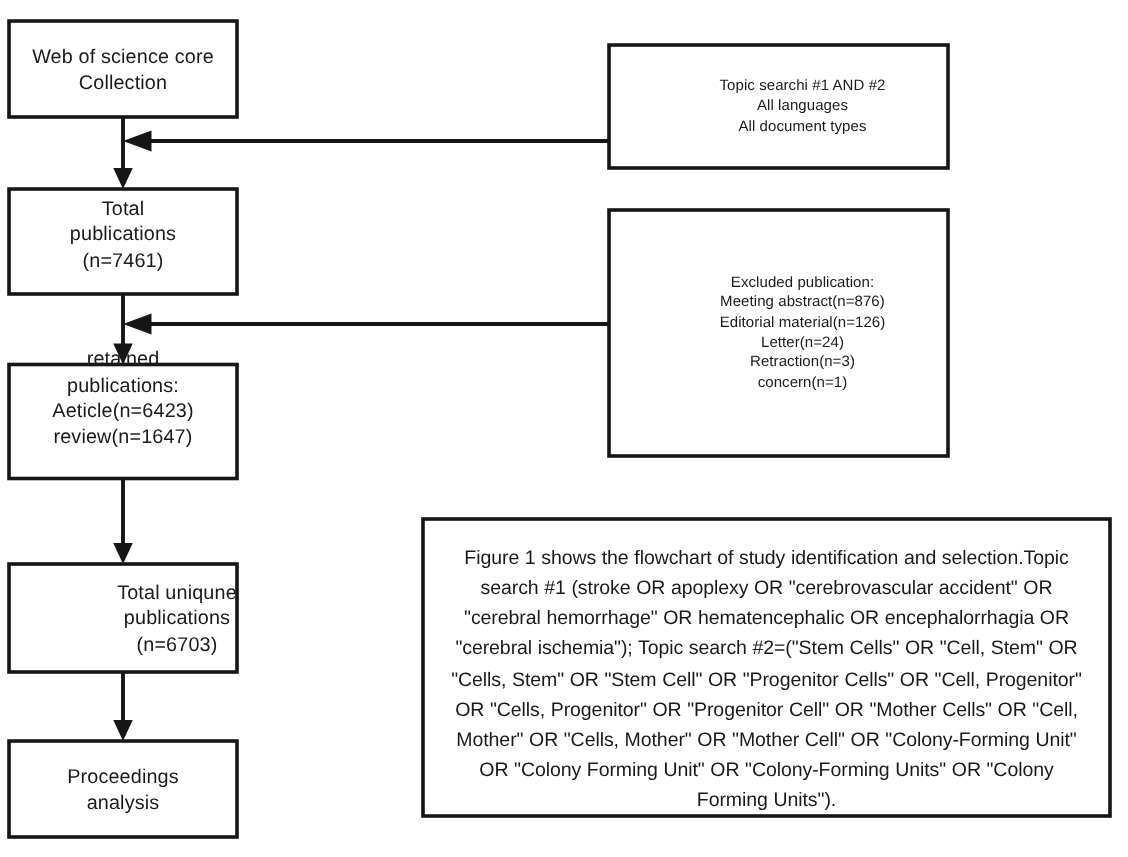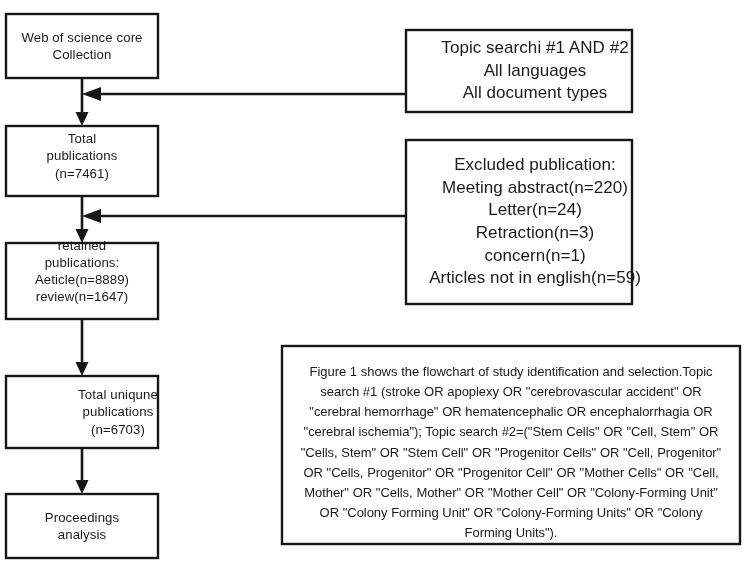--- a/index.html
+++ b/index.html
@@ -59,21 +59,21 @@
     white-space: pre;
   }
   
   .left-node {
     font-size: 13.2px;
     line-height: 1.30;
     letter-spacing: 0.1px;
   }
   
   .right-node {
-    font-size: 17px;
+    font-size: 10px;
     line-height: 1.33;
     letter-spacing: 0.05px;
     padding-left: 32px;
   }
   
   .caption-box {
     position: absolute;
     box-sizing: border-box;
     font-size: 13px;
     line-height: 1.55;
@@ -142,24 +142,24 @@
     <span>Web of science core</span>
     <span>Collection</span>
   </div>
 
   <div class="box-text left-node" style="left:6px; top:126px; width:152px; height:60px;">
     <span>Total</span>
     <span>publications</span>
     <span>(n=7461)</span>
   </div>
 
-  <div class="box-text left-node" style="left:6px; top:243px; width:152px; height:56px;">
+  <div class="box-text left-node" style="left:6px; top:243px; width:152px; height:56px;justify-content:flex-end;">
     <span>retained</span>
     <span>publications:</span>
-    <span>Aeticle(n=8889)</span>
+    <span>Aeticle(n=6423)</span>
     <span>review(n=1647)</span>
   </div>
 
   <div class="box-text left-node" style="left:6px; top:376px; width:152px; height:72px;margin-left:36px;">
     <span>Total uniqune</span>
     <span>publications</span>
     <span>(n=6703)</span>
   </div>
 
   <div class="box-text left-node" style="left:6px; top:494px; width:152px; height:64px;">
@@ -168,22 +168,22 @@
   </div>
 
   <div class="box-text right-node" style="left:406px; top:30px; width:226px; height:82px;">
     <span>Topic searchi #1 AND #2</span>
     <span>All languages</span>
     <span>All document types</span>
   </div>
 
   <div class="box-text right-node" style="left:406px; top:140px; width:226px; height:164px;">
     <span>Excluded publication:</span>
-    <span>Meeting abstract(n=220)</span>
+    <span>Meeting abstract(n=876)</span>
+    <span>Editorial material(n=126)</span>
     <span>Letter(n=24)</span>
     <span>Retraction(n=3)</span>
     <span>concern(n=1)</span>
-    <span>Articles not in english(n=59)</span>
   </div>
 
   <div class="caption-box" style="left:282px; top:346px; width:458px; height:198px; padding:16px 14px 0 14px;">Figure 1 shows the flowchart of study identification and selection.Topic search #1  (stroke OR apoplexy OR "cerebrovascular accident" OR "cerebral hemorrhage" OR hematencephalic OR encephalorrhagia OR "cerebral ischemia");  Topic search #2=("Stem Cells" OR "Cell, Stem" OR "Cells, Stem" OR "Stem Cell" OR "Progenitor Cells" OR "Cell, Progenitor" OR "Cells, Progenitor" OR "Progenitor Cell" OR "Mother Cells" OR "Cell, Mother" OR "Cells, Mother" OR "Mother Cell" OR "Colony-Forming Unit" OR "Colony Forming Unit" OR "Colony-Forming Units" OR "Colony Forming Units").</div>
 
 </div>
 
 </body></html>

